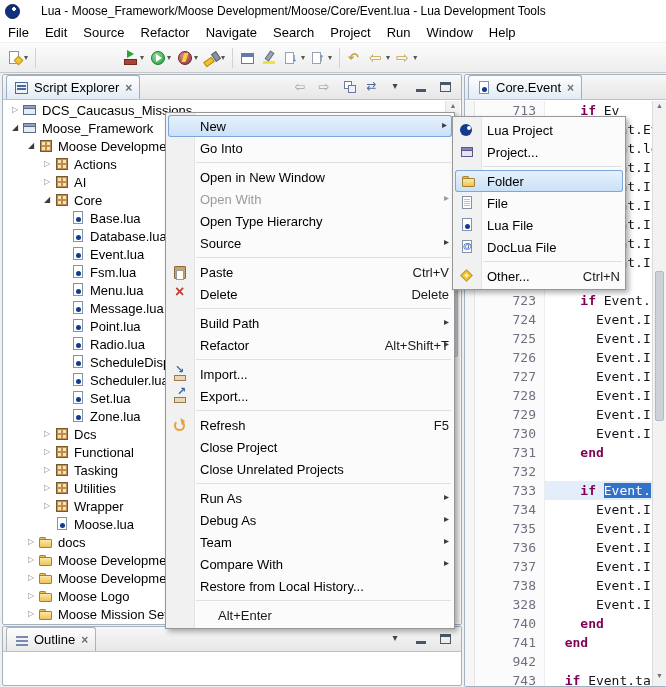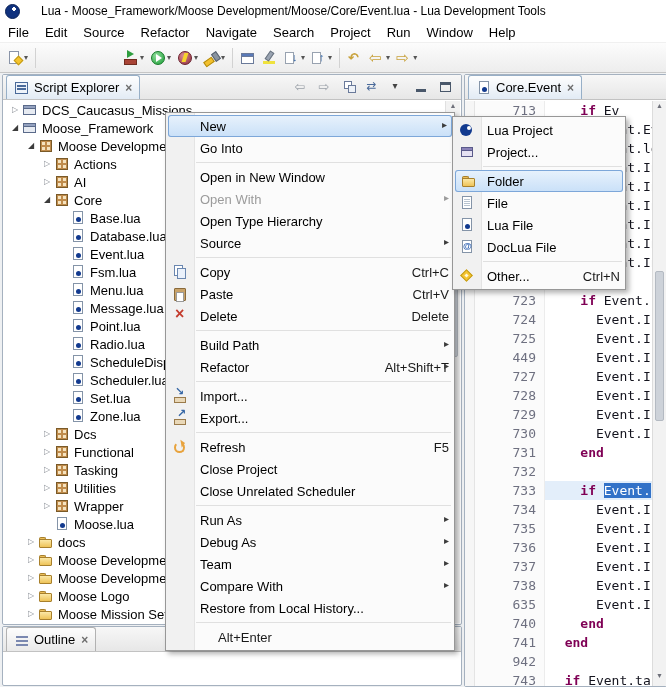--- a/index.html
+++ b/index.html
@@ -455,34 +455,34 @@
             <div class="crow"><span class="cnum">716</span><span class="ccode">      Event.IniDCSUnit</span></div>
             <div class="crow"><span class="cnum">717</span><span class="ccode">      Event.IniDCSUnitName</span></div>
             <div class="crow"><span class="cnum">718</span><span class="ccode">      Event.IniUnit</span></div>
             <div class="crow"><span class="cnum">719</span><span class="ccode">      Event.IniUnitName</span></div>
             <div class="crow"><span class="cnum">720</span><span class="ccode">      Event.IniDCSGroup</span></div>
             <div class="crow"><span class="cnum">721</span><span class="ccode">      Event.IniDCSGroupName</span></div>
             <div class="crow"><span class="cnum">722</span><span class="ccode">    <span class="kw">end</span></span></div>
             <div class="crow"><span class="cnum">723</span><span class="ccode">    <span class="kw">if</span> Event.</span></div>
             <div class="crow"><span class="cnum">724</span><span class="ccode">      Event.I</span></div>
             <div class="crow"><span class="cnum">725</span><span class="ccode">      Event.I</span></div>
-            <div class="crow"><span class="cnum">449</span><span class="ccode">      Event.I</span></div>
+            <div class="crow"><span class="cnum">726</span><span class="ccode">      Event.I</span></div>
             <div class="crow"><span class="cnum">727</span><span class="ccode">      Event.I</span></div>
             <div class="crow"><span class="cnum">728</span><span class="ccode">      Event.I</span></div>
             <div class="crow"><span class="cnum">729</span><span class="ccode">      Event.I</span></div>
             <div class="crow"><span class="cnum">730</span><span class="ccode">      Event.I</span></div>
             <div class="crow"><span class="cnum">731</span><span class="ccode">    <span class="kw">end</span></span></div>
             <div class="crow"><span class="cnum">732</span><span class="ccode"></span></div>
             <div class="crow cur"><span class="cnum">733</span><span class="ccode">    <span class="kw">if</span> <span class="sel">Event.</span></span></div>
             <div class="crow"><span class="cnum">734</span><span class="ccode">      Event.I</span></div>
             <div class="crow"><span class="cnum">735</span><span class="ccode">      Event.I</span></div>
             <div class="crow"><span class="cnum">736</span><span class="ccode">      Event.I</span></div>
             <div class="crow"><span class="cnum">737</span><span class="ccode">      Event.I</span></div>
             <div class="crow"><span class="cnum">738</span><span class="ccode">      Event.I</span></div>
-            <div class="crow"><span class="cnum">635</span><span class="ccode">      Event.I</span></div>
+            <div class="crow"><span class="cnum">328</span><span class="ccode">      Event.I</span></div>
             <div class="crow"><span class="cnum">740</span><span class="ccode">    <span class="kw">end</span></span></div>
             <div class="crow"><span class="cnum">741</span><span class="ccode">  <span class="kw">end</span></span></div>
             <div class="crow"><span class="cnum">942</span><span class="ccode"></span></div>
             <div class="crow"><span class="cnum">743</span><span class="ccode">  <span class="kw">if</span> Event.ta</span></div>
           </div>
         <div class="editor-scroll">
           <span class="sarrow up">▲</span>
           <span class="sthumb" style="top:170px;height:150px"></span>
           <span class="sarrow down">▼</span>
         </div>
@@ -515,25 +515,20 @@
         <span class="icx"></span>
         <span class="lbl">Open Type Hierarchy</span>
       </div>
       <div class="cmi">
         <span class="icx"></span>
         <span class="lbl">Source</span>
         <span class="sub">▸</span>
       </div>
       <div class="csep"></div>
       <div class="cmi">
-        <span class="icx mi-copy-icon"></span>
-        <span class="lbl">Copy</span>
-        <span class="sc">Ctrl+C</span>
-      </div>
-      <div class="cmi">
         <span class="icx mi-paste-icon"></span>
         <span class="lbl">Paste</span>
         <span class="sc">Ctrl+V</span>
       </div>
       <div class="cmi">
         <span class="icx mi-delete-icon"></span>
         <span class="lbl">Delete</span>
         <span class="sc">Delete</span>
       </div>
       <div class="csep"></div>
@@ -562,21 +557,21 @@
         <span class="icx mi-refresh-icon"></span>
         <span class="lbl">Refresh</span>
         <span class="sc">F5</span>
       </div>
       <div class="cmi">
         <span class="icx"></span>
         <span class="lbl">Close Project</span>
       </div>
       <div class="cmi">
         <span class="icx"></span>
-        <span class="lbl">Close Unrelated Scheduler</span>
+        <span class="lbl">Close Unrelated Projects</span>
       </div>
       <div class="csep"></div>
       <div class="cmi">
         <span class="icx"></span>
         <span class="lbl">Run As</span>
         <span class="sub">▸</span>
       </div>
       <div class="cmi">
         <span class="icx"></span>
         <span class="lbl">Debug As</span>

